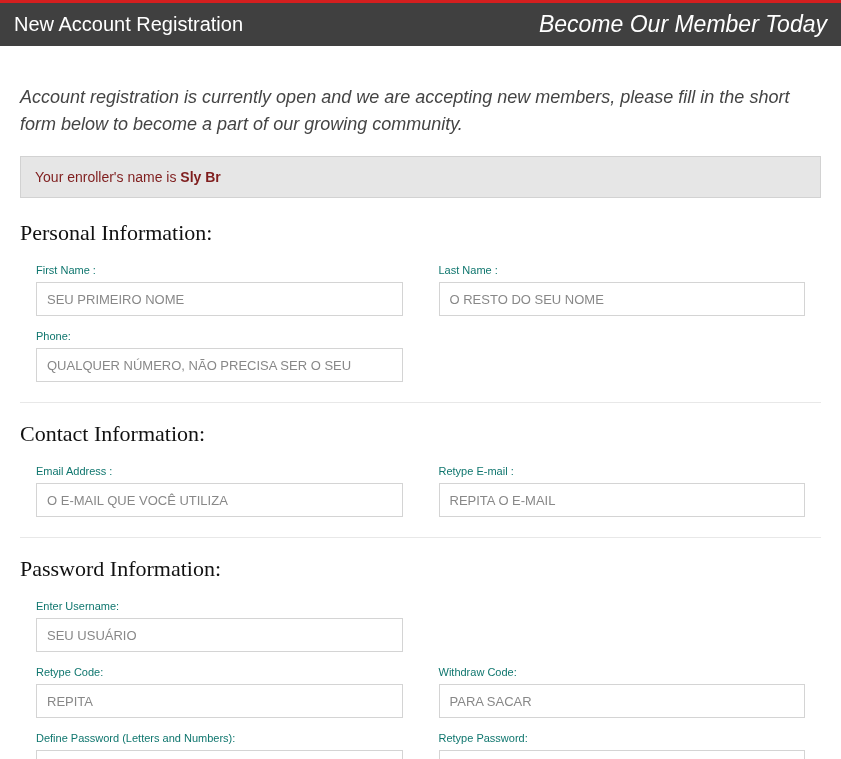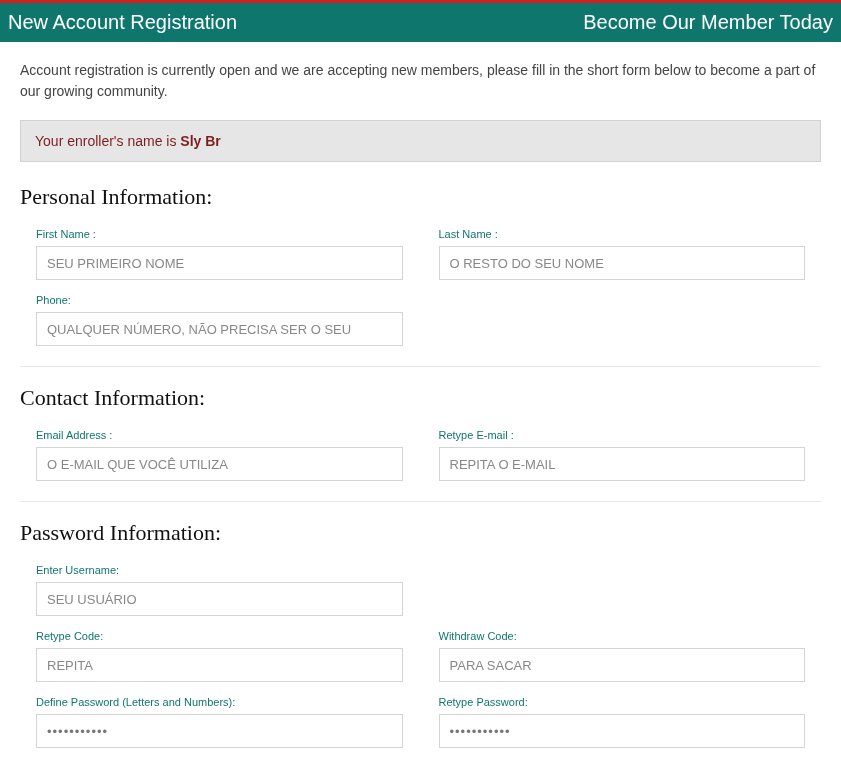--- a/index.html
+++ b/index.html
@@ -4,43 +4,45 @@
 <style>
   * { box-sizing: border-box; margin: 0; padding: 0; }
   body {
     font-family: Arial, Helvetica, sans-serif;
     background: #fff;
     width: 841px;
     color: #333;
   }
   .header-bar {
     border-top: 3px solid #d41f1f;
-    background: #0f766e;
-    padding: 8px 8px;
+    background: #404040;
+    padding: 8px 14px;
     display: flex;
     justify-content: space-between;
     align-items: center;
   }
   .header-left {
     color: #fff;
     font-size: 20px;
     font-weight: normal;
   }
   .header-right {
     color: #fff;
-    font-size: 20px;
+    font-size: 23px;
+    font-style: italic;
   }
   .content {
     padding: 0 20px 20px 20px;
   }
   .intro {
-    padding: 18px 0 18px 0;
-    font-size: 14px;
+    padding: 38px 0 18px 0;
+    font-size: 18px;
     line-height: 1.5;
     color: #444;
+    font-style: italic;
   }
   .enroller-box {
     background: #e6e6e6;
     border: 1px solid #d2d2d2;
     padding: 12px 14px;
     font-size: 14px;
     margin-bottom: 22px;
     color: #7f1d1d;
   }
   .enroller-box .name { font-weight: bold; }

